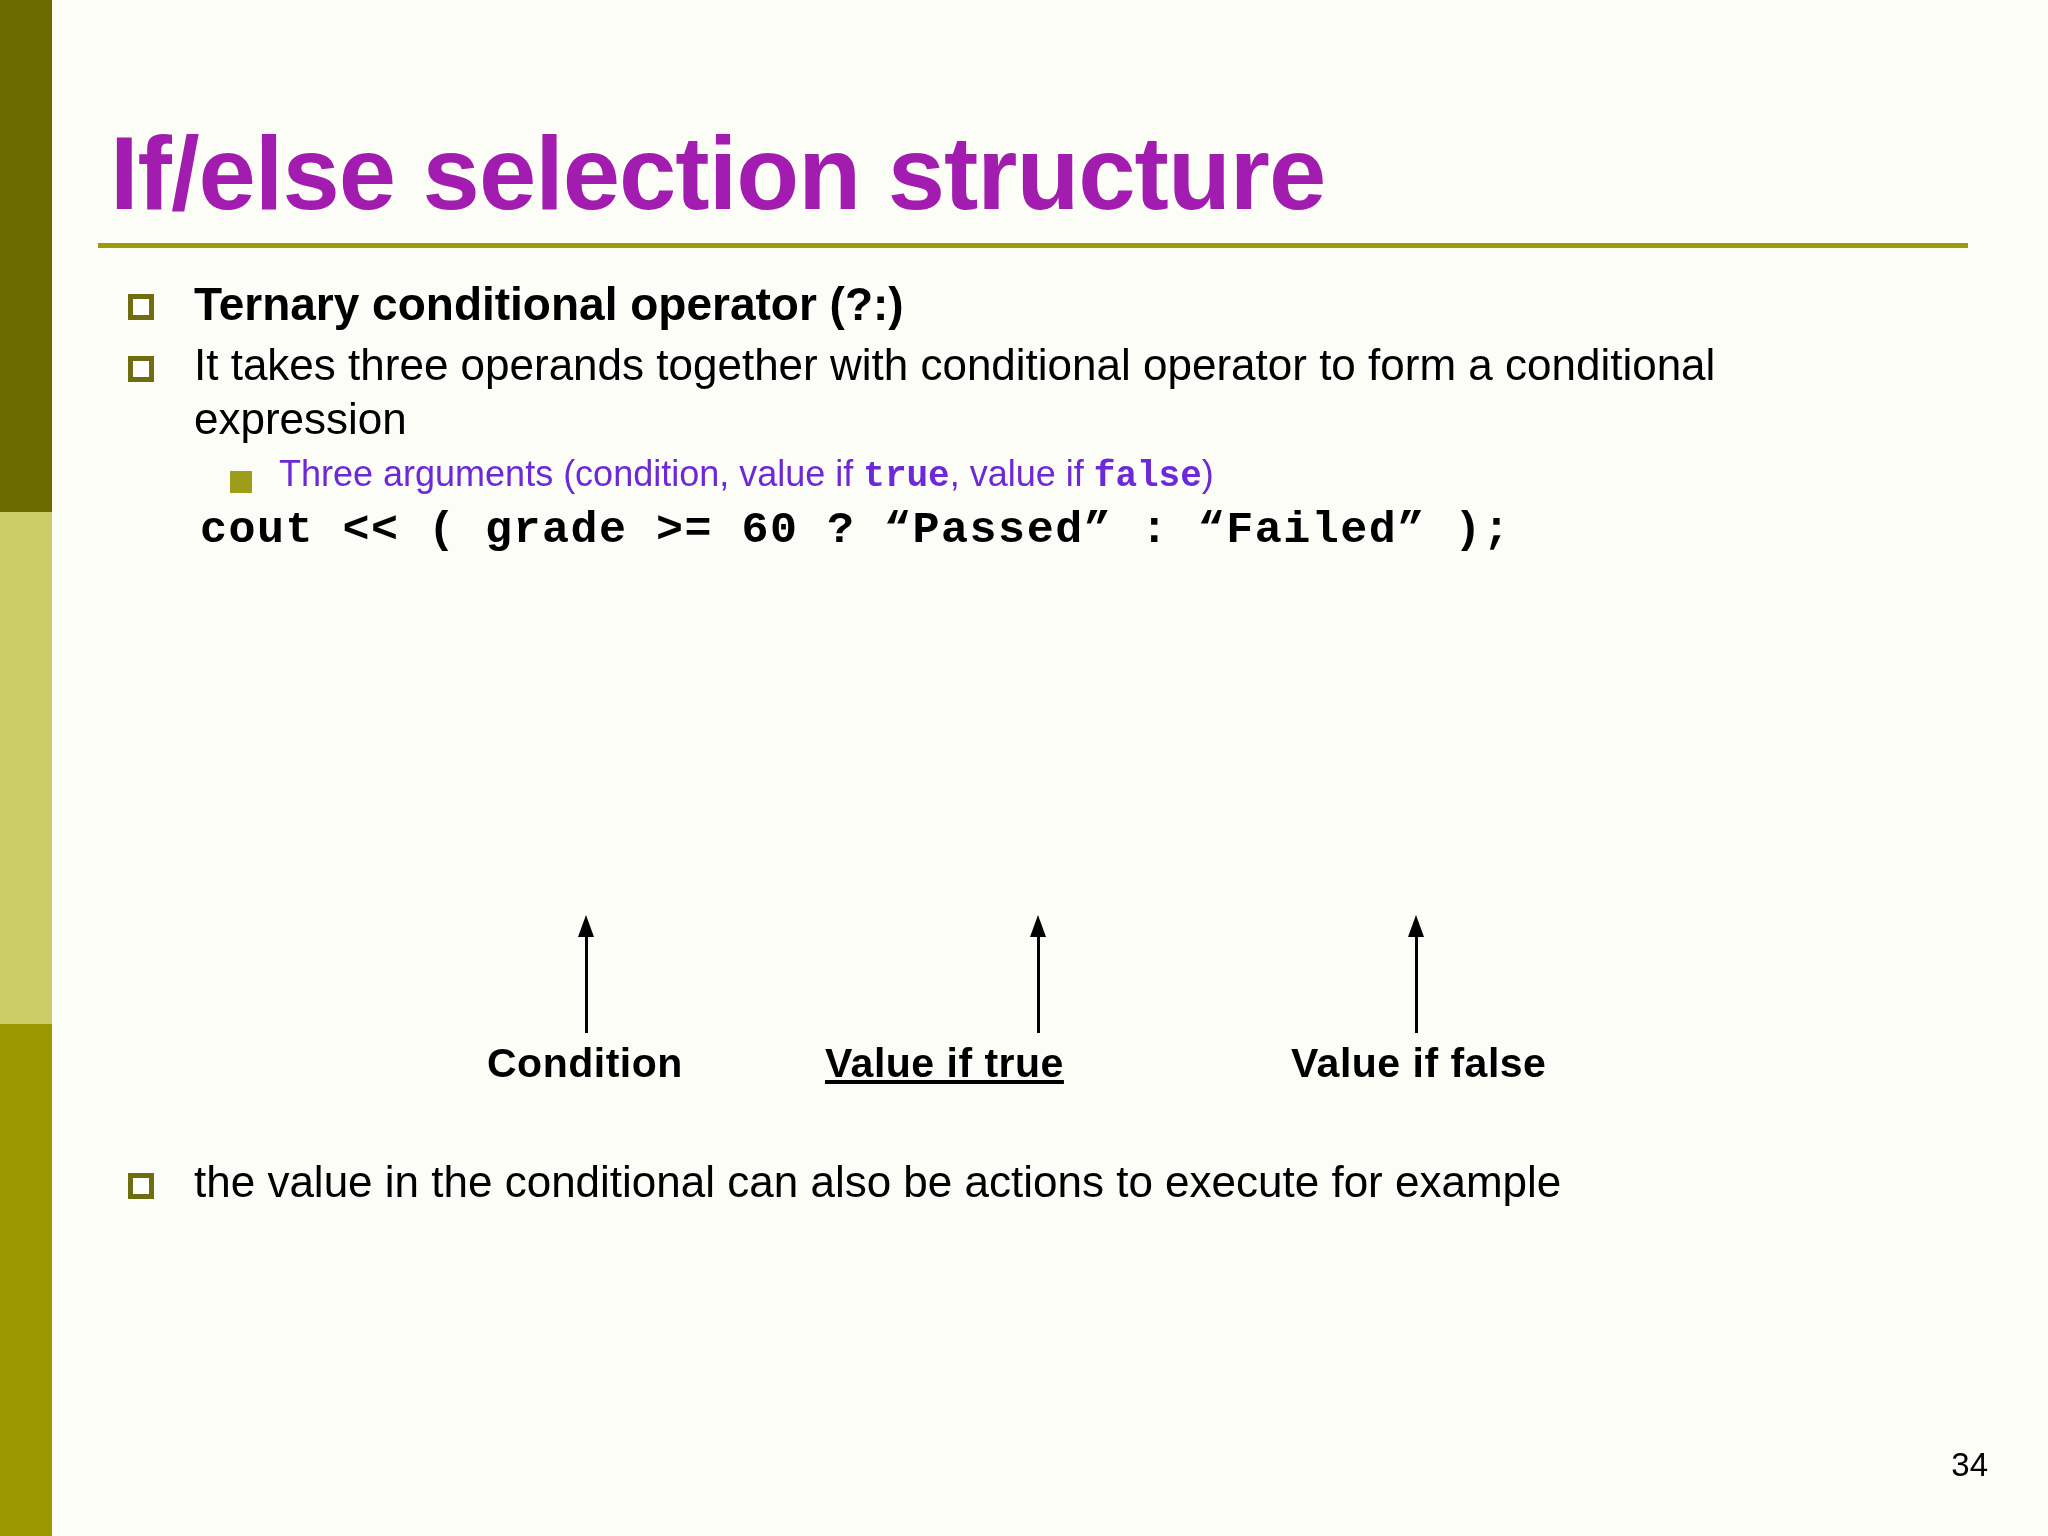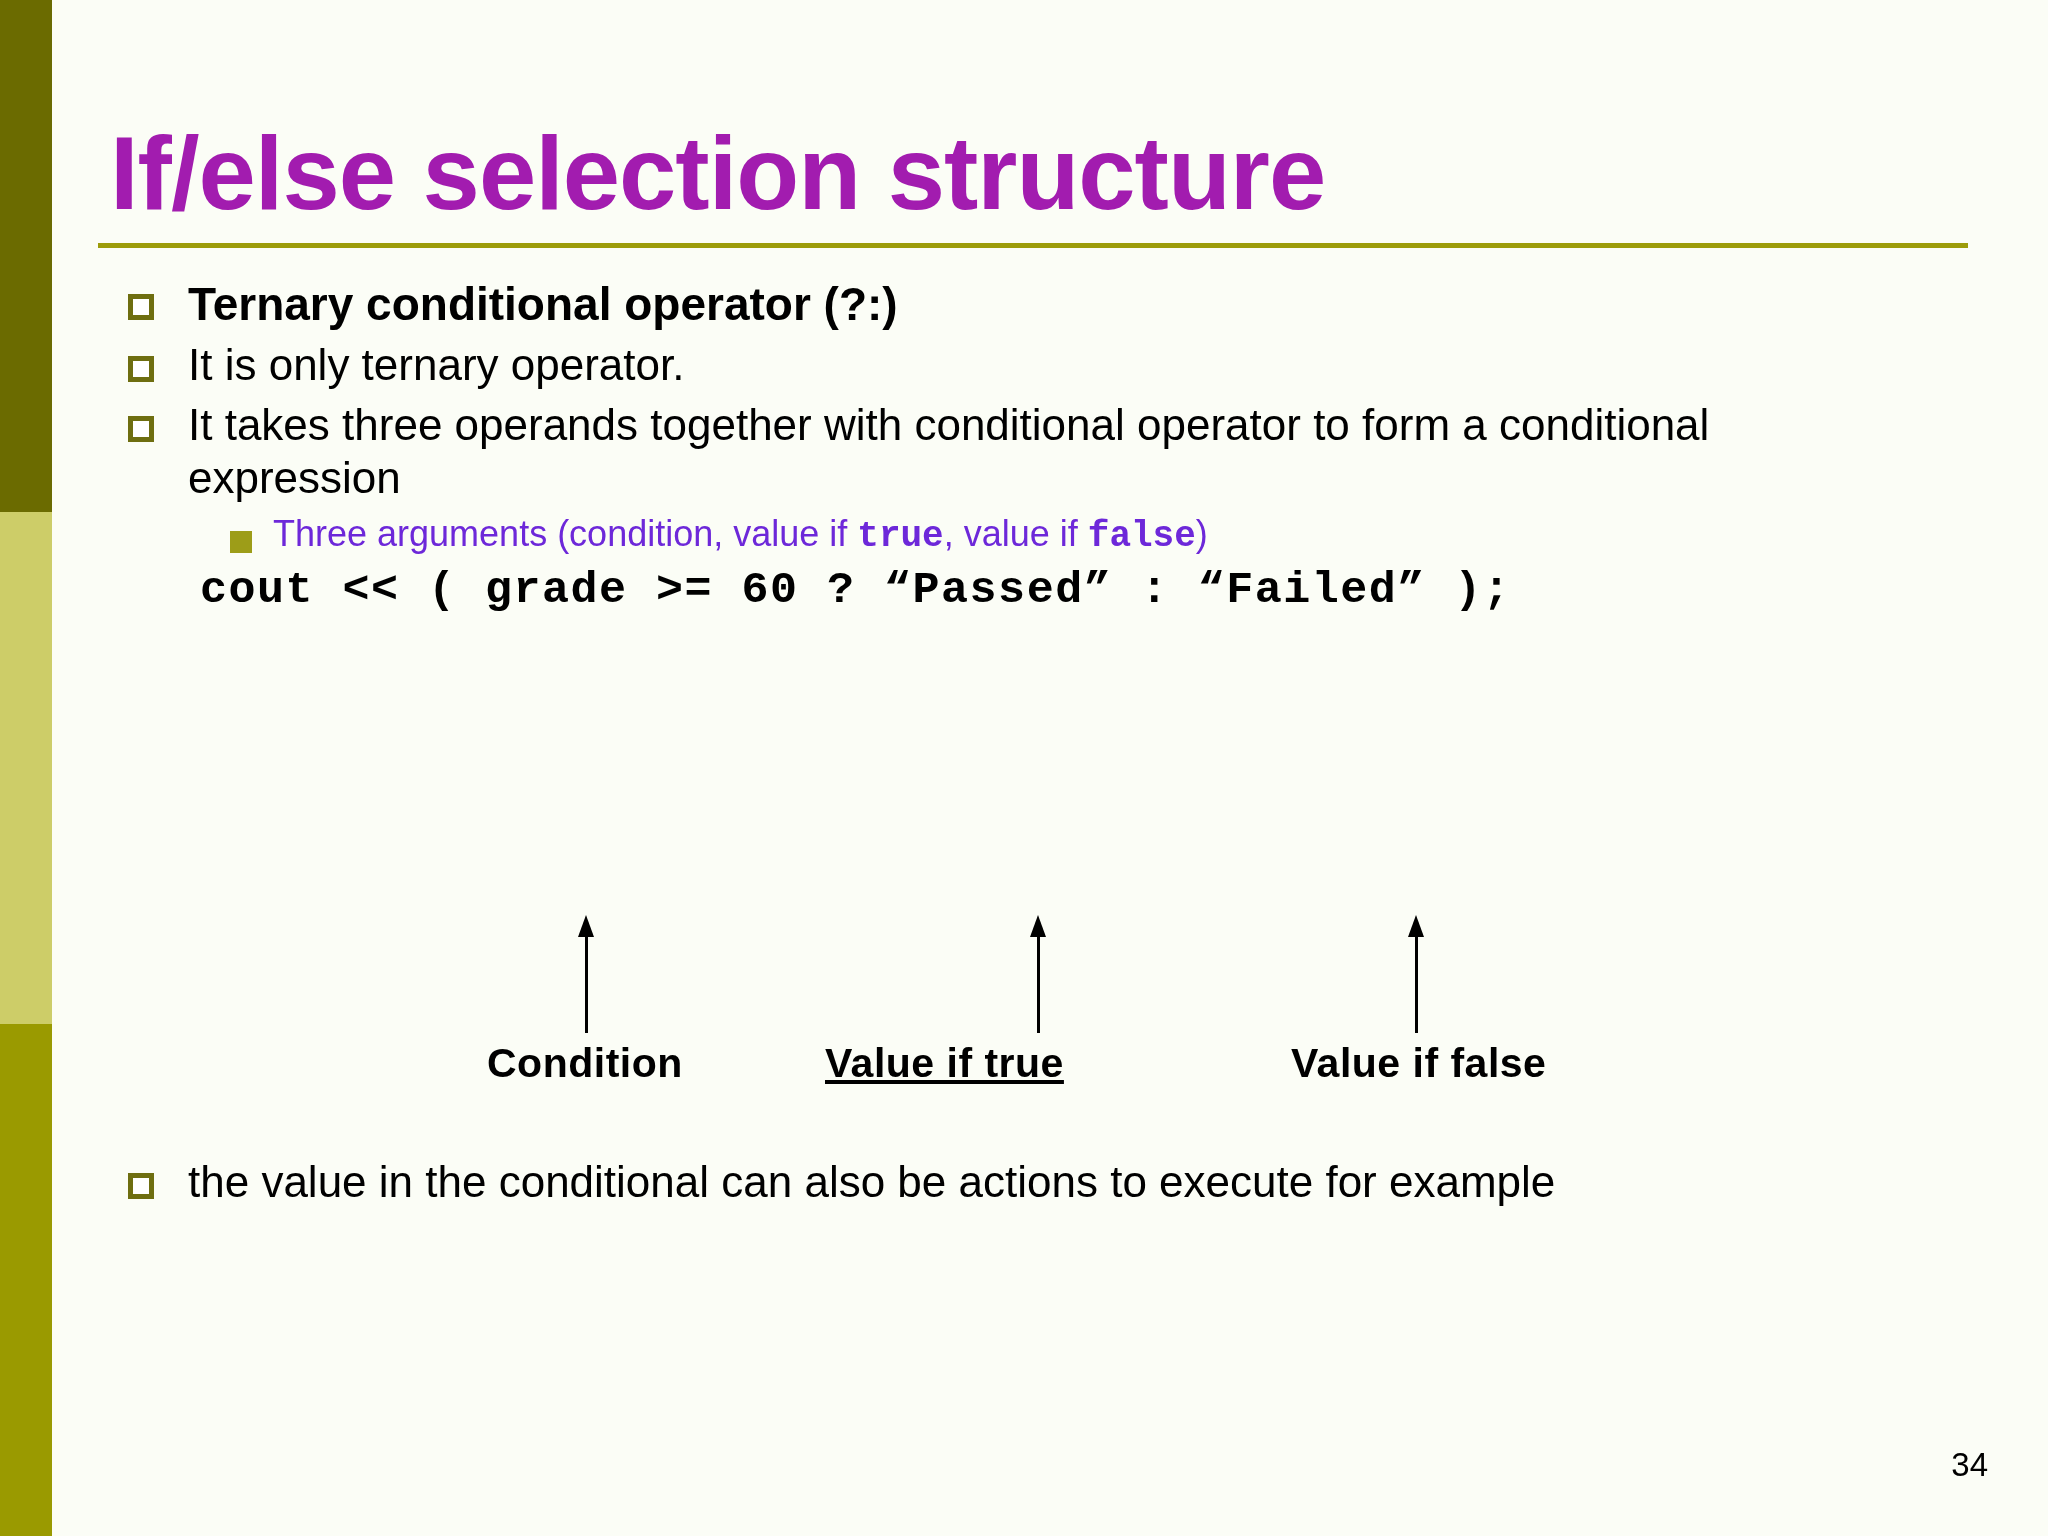--- a/index.html
+++ b/index.html
@@ -73,20 +73,21 @@
     position: absolute;
     left: 0;
     top: 276px;
     width: 2048px;
   }
 
   .row {
     position: relative;
     display: flex;
     align-items: flex-start;
+    gap: 6px;
   }
 
   
   .bullet-l1 {
     flex: 0 0 auto;
     width: 26px;
     height: 26px;
     box-sizing: border-box;
     border: 5px solid #6e6e10;
     background: #ffffff;
@@ -218,24 +219,20 @@
   <div class="title">If/else selection structure</div>
   <div class="title-rule"></div>
 
   <div class="body">
 
     <div class="row l1">
       <span class="bullet-l1"></span>
       <span class="txt-l1 strong">Ternary conditional operator (?:)</span>
     </div>
 
-    <div class="row l1">
-      <span class="bullet-l1"></span>
-      <span class="txt-l1">It is only ternary operator.</span>
-    </div>
 
     <div class="row l1">
       <span class="bullet-l1"></span>
       <span class="txt-l1">It takes three operands together with conditional operator to form a conditional expression</span>
     </div>
 
     <div class="row l2">
       <span class="bullet-l2"></span>
       <span class="txt-l2"><span>Three arguments (condition, value if </span><code>true</code><span>, value if </span><code>false</code><span>)</span></span>
     </div>

